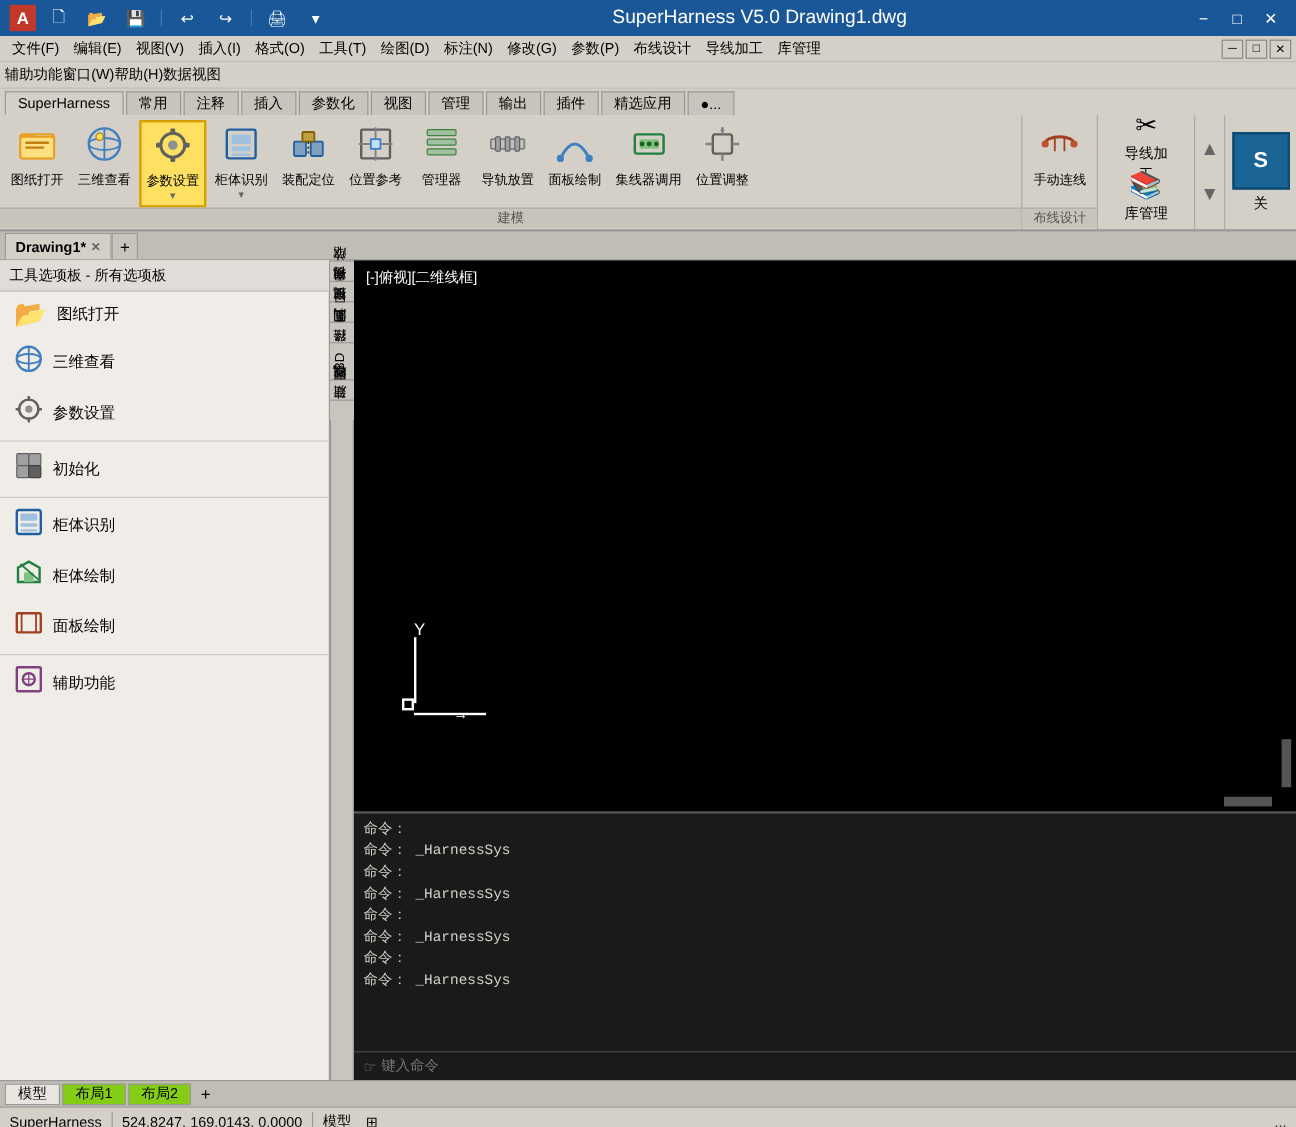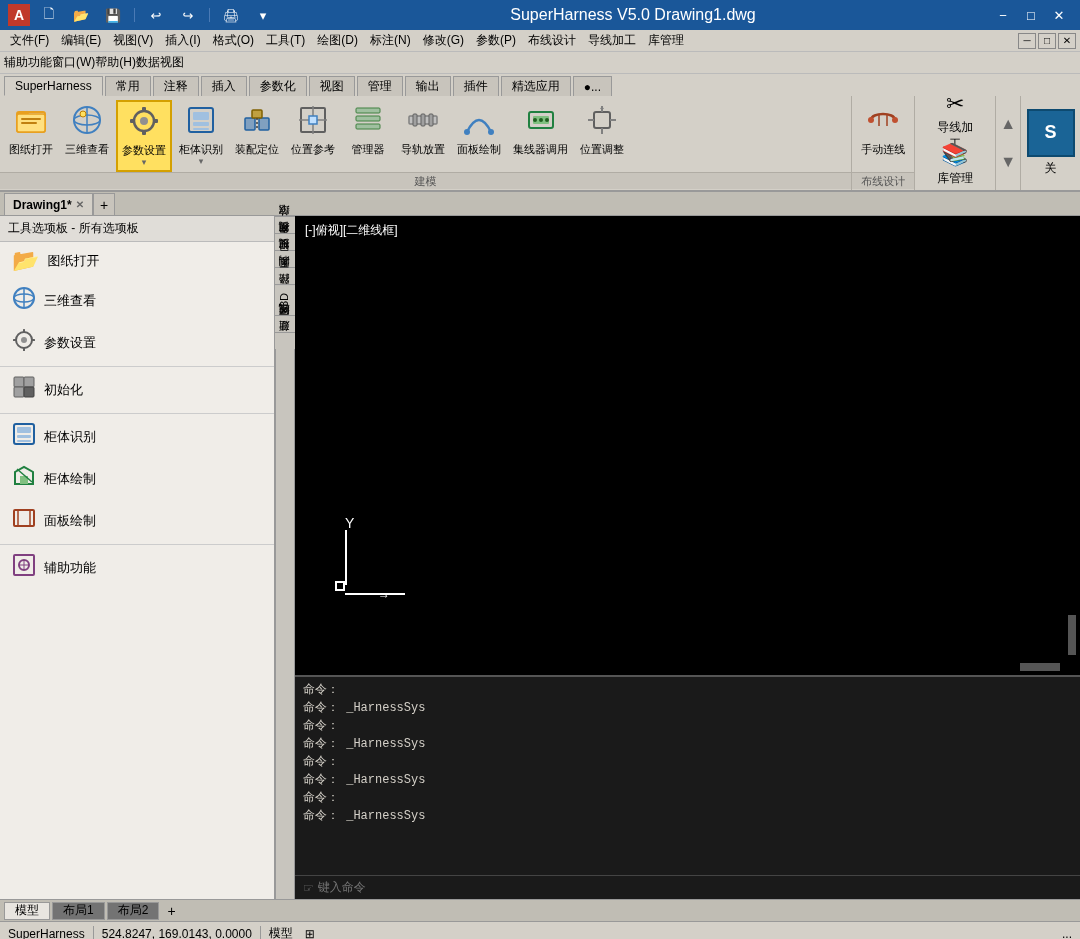--- a/index.html
+++ b/index.html
@@ -163,21 +163,21 @@
       background: #c0bdb4;
       height: 22px;
       display: flex;
       align-items: center;
       padding-left: 4px;
       border-top: 1px solid #999;
       gap: 2px;
     }
     .bottom-tab {
       padding: 2px 10px; font-size: 12px; cursor: pointer;
-      background: #737373; border: 1px solid #999;
+      background: #84cc16; border: 1px solid #999;
       height: 18px; display: flex; align-items: center;
     }
     .bottom-tab.active { background: #e8e5e0; }
     .bottom-tab-new { padding: 2px 6px; font-size: 14px; cursor: pointer; }
 
     
     #status-bar {
       background: #d4d0c8;
       height: 24px;
       display: flex;

